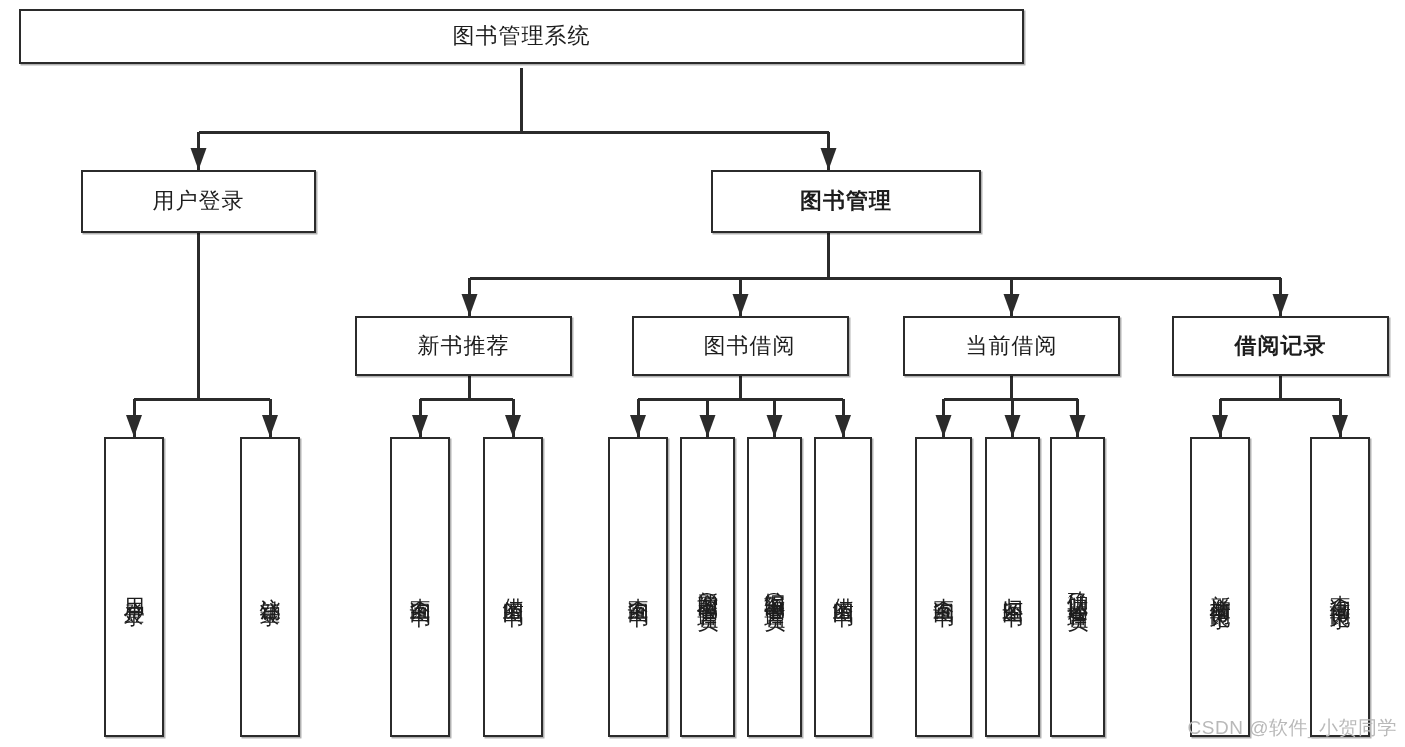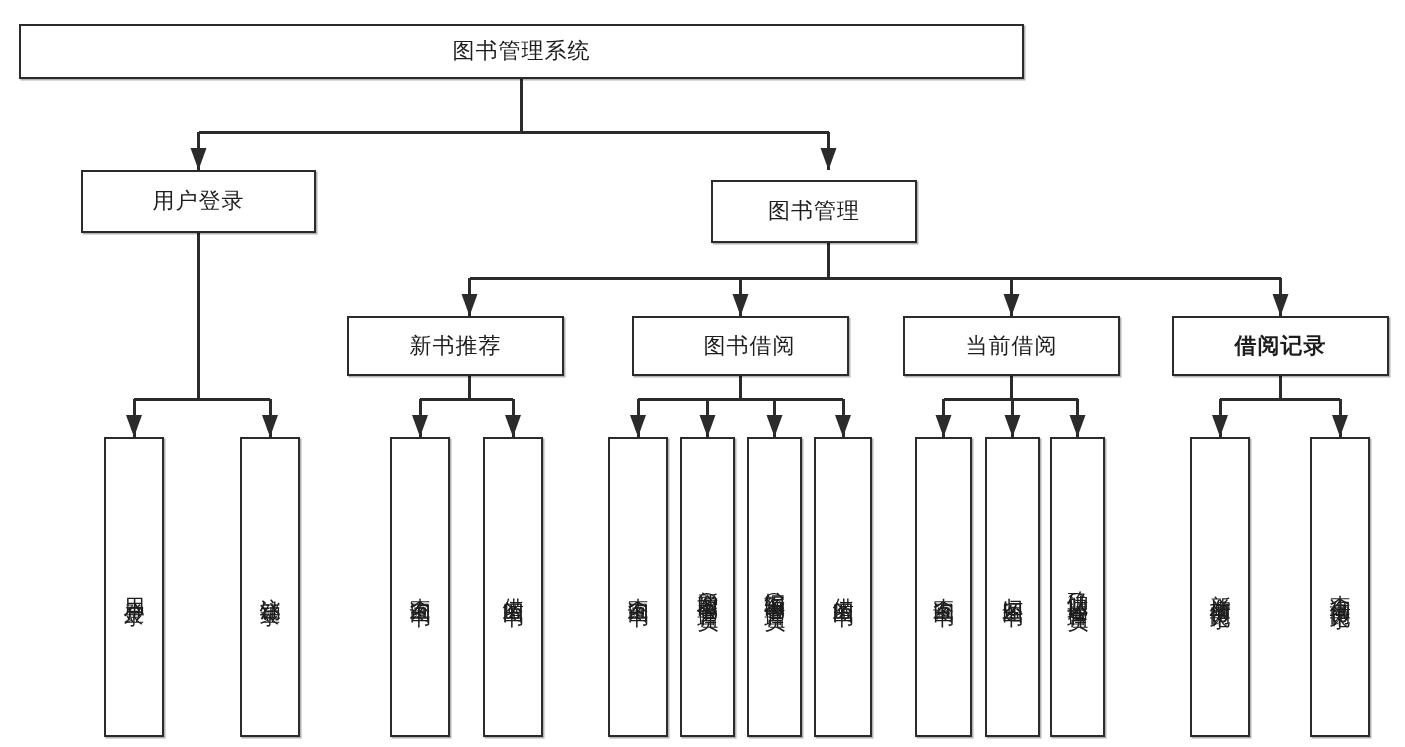--- a/index.html
+++ b/index.html
@@ -124,30 +124,30 @@
       <polygon points="1069.5,415 1085.5,415 1077.5,437" fill="#2b2b2b"></polygon>
       <line x1="1280.5" y1="376" x2="1280.5" y2="399" stroke="#2b2b2b" stroke-width="3" shape-rendering="crispEdges"></line>
       <line x1="1220" y1="399" x2="1340" y2="399" stroke="#2b2b2b" stroke-width="3" shape-rendering="crispEdges"></line>
       <line x1="1220" y1="399" x2="1220" y2="437" stroke="#2b2b2b" stroke-width="3" shape-rendering="crispEdges"></line>
       <polygon points="1212,415 1228,415 1220,437" fill="#2b2b2b"></polygon>
       <line x1="1340" y1="399" x2="1340" y2="437" stroke="#2b2b2b" stroke-width="3" shape-rendering="crispEdges"></line>
       <polygon points="1332,415 1348,415 1340,437" fill="#2b2b2b"></polygon>
     </svg>
 
   <div id="nodes-layer">
-      <div class="node horizontal" style="left: 19px; top: 24px; width: 1005px; height: 55px;">
+      <div class="node horizontal" style="left: 19px; top: 9px; width: 1005px; height: 55px;">
         <span class="node-label">图书管理系统</span>
       </div>
       <div class="node horizontal" style="left: 81px; top: 170px; width: 235px; height: 63px;">
         <span class="node-label">用户登录</span>
       </div>
-      <div class="node horizontal" style="left: 711px; top: 180px; width: 206px; height: 63px;">
+      <div class="node horizontal" style="left: 711px; top: 170px; width: 270px; height: 63px; font-weight: bold;">
         <span class="node-label">图书管理</span>
       </div>
-      <div class="node horizontal" style="left: 347px; top: 316px; width: 217px; height: 60px;">
+      <div class="node horizontal" style="left: 355px; top: 316px; width: 217px; height: 60px;">
         <span class="node-label">新书推荐</span>
       </div>
       <div class="node horizontal" style="left: 632px; top: 316px; width: 217px; height: 60px; padding-left: 18px;">
         <span class="node-label">图书借阅</span>
       </div>
       <div class="node horizontal" style="left: 903px; top: 316px; width: 217px; height: 60px;">
         <span class="node-label">当前借阅</span>
       </div>
       <div class="node horizontal" style="left: 1172px; top: 316px; width: 217px; height: 60px; font-weight: bold;">
         <span class="node-label">借阅记录</span>
@@ -186,14 +186,15 @@
         <span class="node-label">确认归还（管理员）</span>
       </div>
       <div class="node vertical" style="left: 1190px; top: 437px; width: 60px; height: 300px;">
         <span class="node-label">新增借阅记录</span>
       </div>
       <div class="node vertical" style="left: 1310px; top: 437px; width: 60px; height: 300px;">
         <span class="node-label">查询借阅记录</span>
       </div>
     </div>
 
+  <div id="watermark">CSDN @软件_小贺同学</div>
 
 </div>
 
 </body></html>

